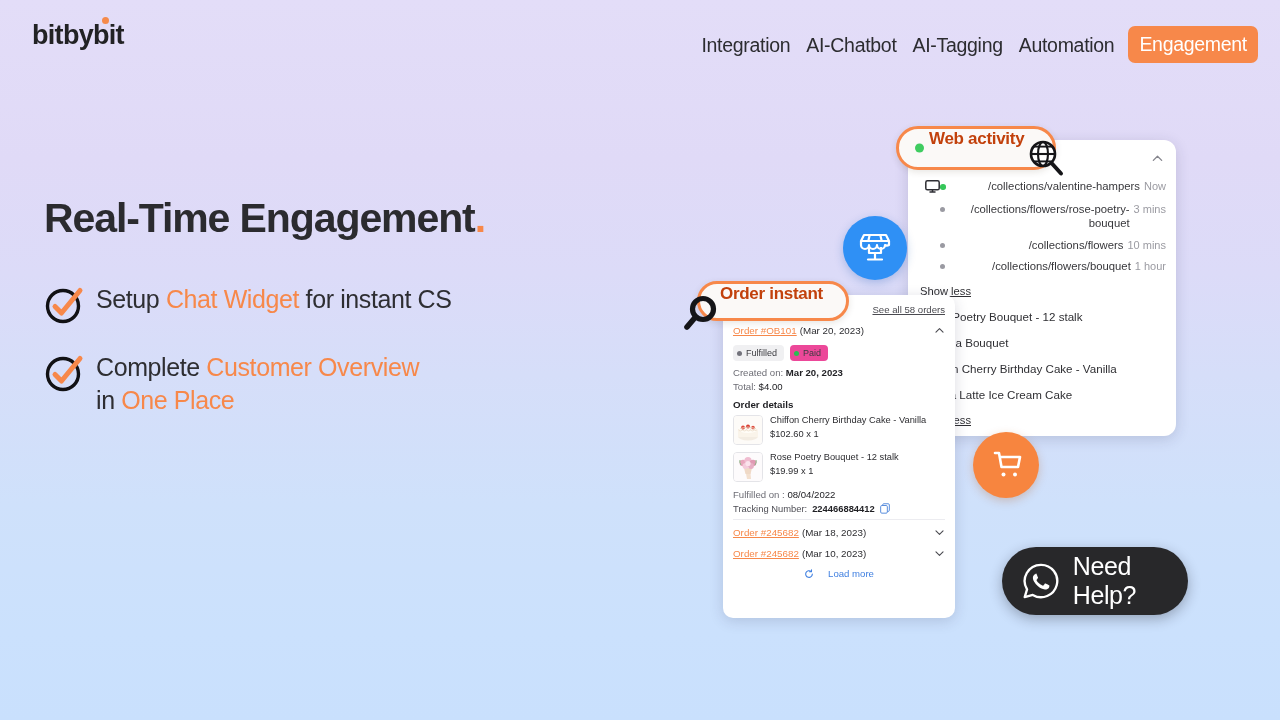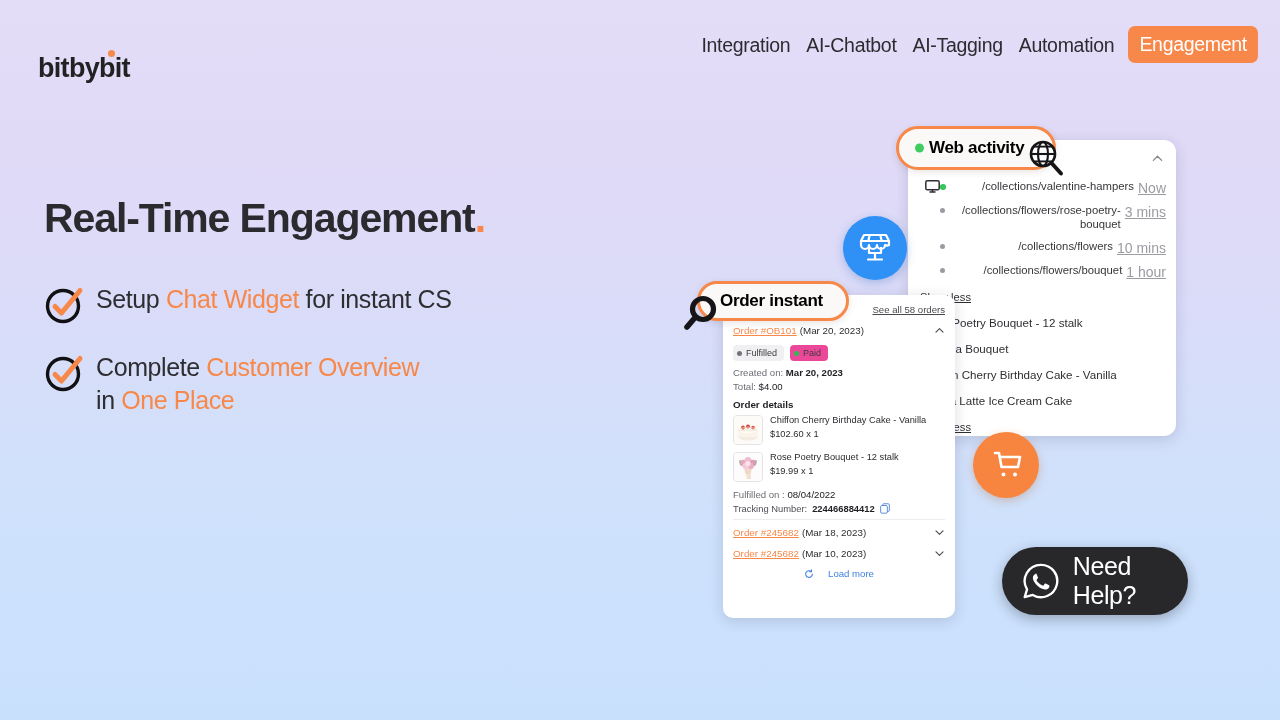--- a/index.html
+++ b/index.html
@@ -9,22 +9,22 @@
     background: linear-gradient(to bottom, #e3ddf8 0%, #e0daf7 22%, #dcdbf8 38%, #d6def9 52%, #cfe1fb 70%, #cbe1fd 88%, #c9e0fd 100%);
     position: relative;
     -webkit-font-smoothing: antialiased;
   }
 
   
   .topbar {
     position: absolute; top: 0; left: 0; width: 1280px; height: 76px;
   }
   .logo {
-    position: absolute; left: 38px; top: 20px;
-    font-size: 27px; letter-spacing: -0.7px; color: #222224; margin-top: 33px;
+    position: absolute; left: 32px; top: 20px;
+    font-size: 27px; letter-spacing: -0.7px; color: #222224;
   }
   .logo .l1 { font-weight: 600; }
   .logo .l2 { font-weight: 800; }
   .logo .l3 { font-weight: 800; position: relative; }
   .logo-dot {
     position: absolute; width: 7px; height: 7px; border-radius: 50%;
     background: #f58a4b; left: 9px; top: -3px;
   }
   .nav {
     position: absolute; right: 22px; top: 26px;
@@ -77,21 +77,21 @@
     display: flex; align-items: flex-start; padding: 3px 0 4px 0;
     font-size: 11.3px; color: #37373b;
   }
   .wa-icon { flex: 0 0 22px; padding-top: 1px; }
   .wa-bullet {
     flex: 0 0 11px; display: flex; align-items: flex-start; padding-top: 5px;
   }
   .dotg { width: 5px; height: 5px; border-radius: 50%; background: #9a9aa2; }
   .dotgreen { width: 5.5px; height: 5.5px; border-radius: 50%; background: #35c659; }
   .wa-url { flex: 1 1 auto; line-height: 1.28; padding-right: 4px; }
-  .wa-time { flex: 0 0 auto; font-size: 14px; color: #9b9ba2; padding-top: 1px; text-decoration: underline; }
+  .wa-time { flex: 0 0 auto; font-size: 11px; color: #9b9ba2; padding-top: 1px; }
   .showless {
     font-size: 11.2px; color: #2f2f33; text-decoration: underline;
     margin: 7px 0 7px 12px; display: inline-block; cursor: pointer;
   }
   .prod-row {
     font-size: 11.6px; color: #2f2f33; padding: 6px 0 6px 14px; line-height: 1.2;
   }
 
   
   #order-history-panel {
@@ -138,22 +138,22 @@
   .track-row .tnum { color: #1f1f23; font-weight: 700; }
   .loadmore {
     display: flex; align-items: center; justify-content: center; gap: 14px;
     font-size: 9.6px; color: #3f7fe0; padding: 7px 0 0 0; cursor: pointer;
   }
   .divider { height: 1px; background: #ececf0; margin: 5px 0; }
 
   
   .callout {
     position: absolute; background: #fbf9f7; border: 3px solid #f7884a;
-    border-radius: 24px; display: flex; align-items: center;
-    font-size: 17px; font-weight: 700; color: #000000; letter-spacing: -0.3px;
+    border-radius: 24px; display: flex; align-items: flex-start;
+    font-size: 17px; font-weight: 700; color: #c2410c; letter-spacing: -0.3px;
     box-shadow: 0 2px 7px rgba(60,40,20,0.12);
   }
   #web-activity-callout {
     left: 896px; top: 126px; width: 160px; height: 44px; padding-left: 30px;
   }
   #order-history-callout {
     left: 697px; top: 281px; width: 152px; height: 40px; padding-left: 20px;
   }
   .callout-green-dot {
     position: absolute; left: 16px; top: 50%; transform: translateY(-50%);

